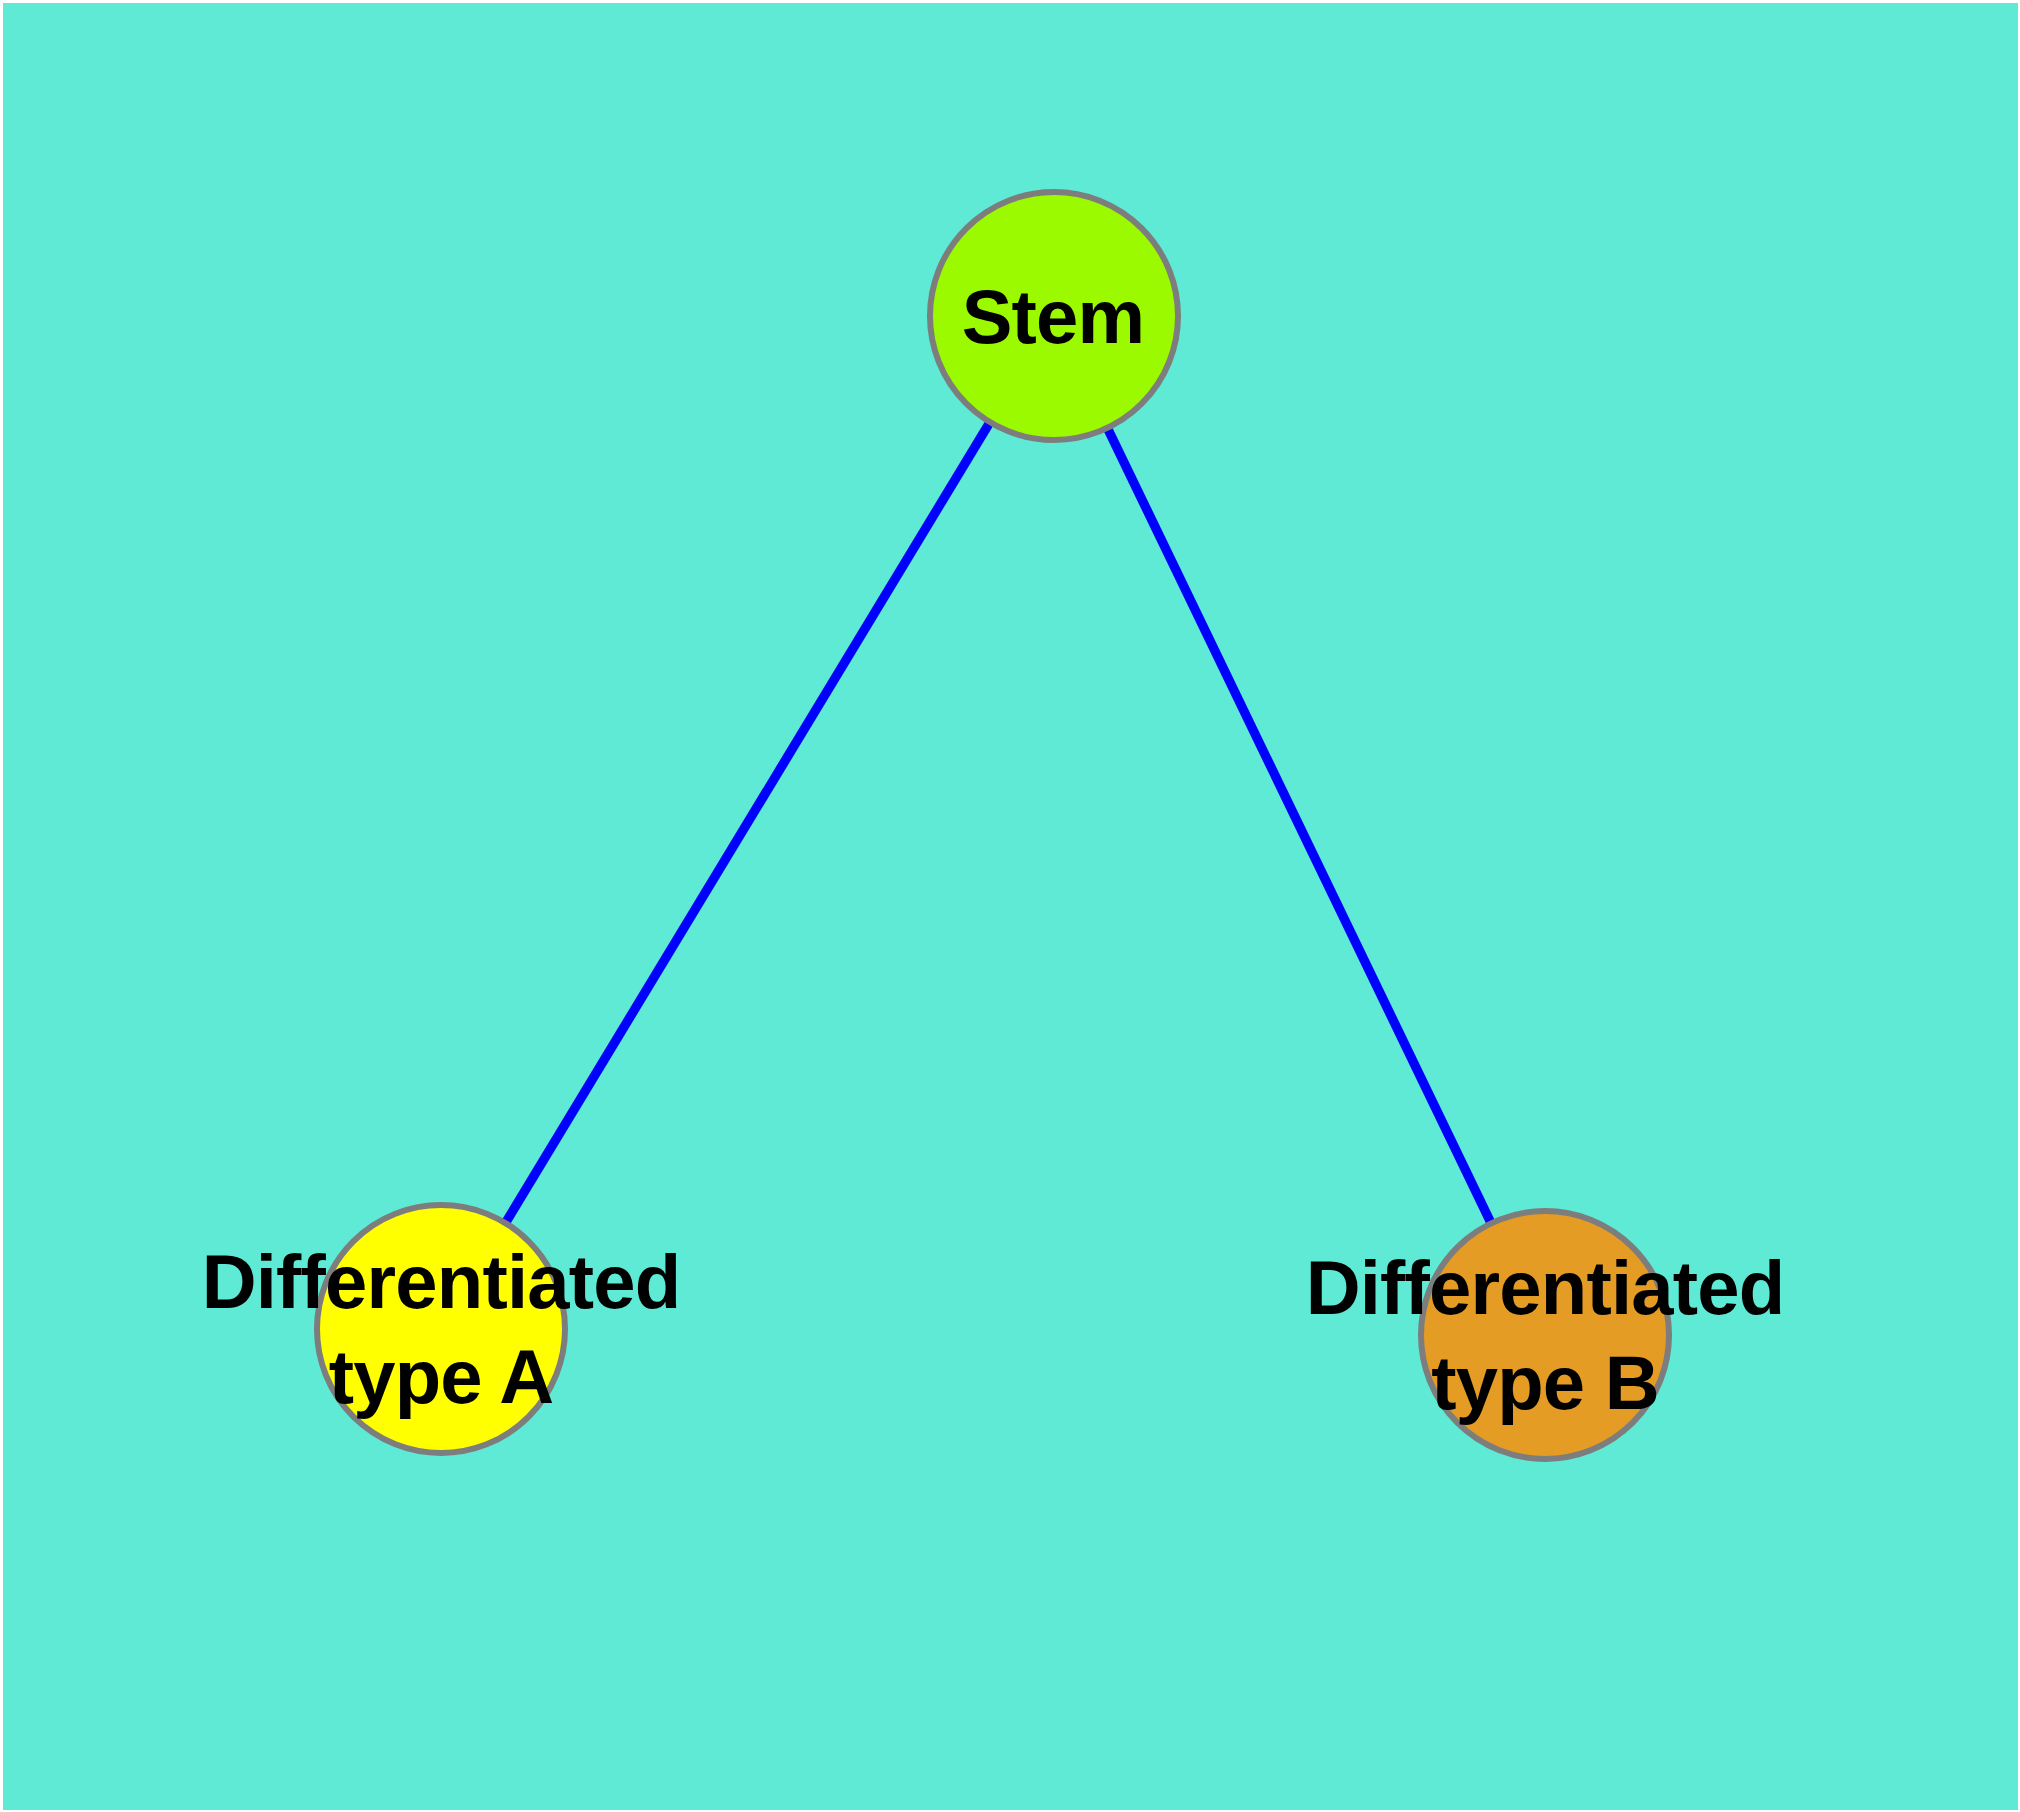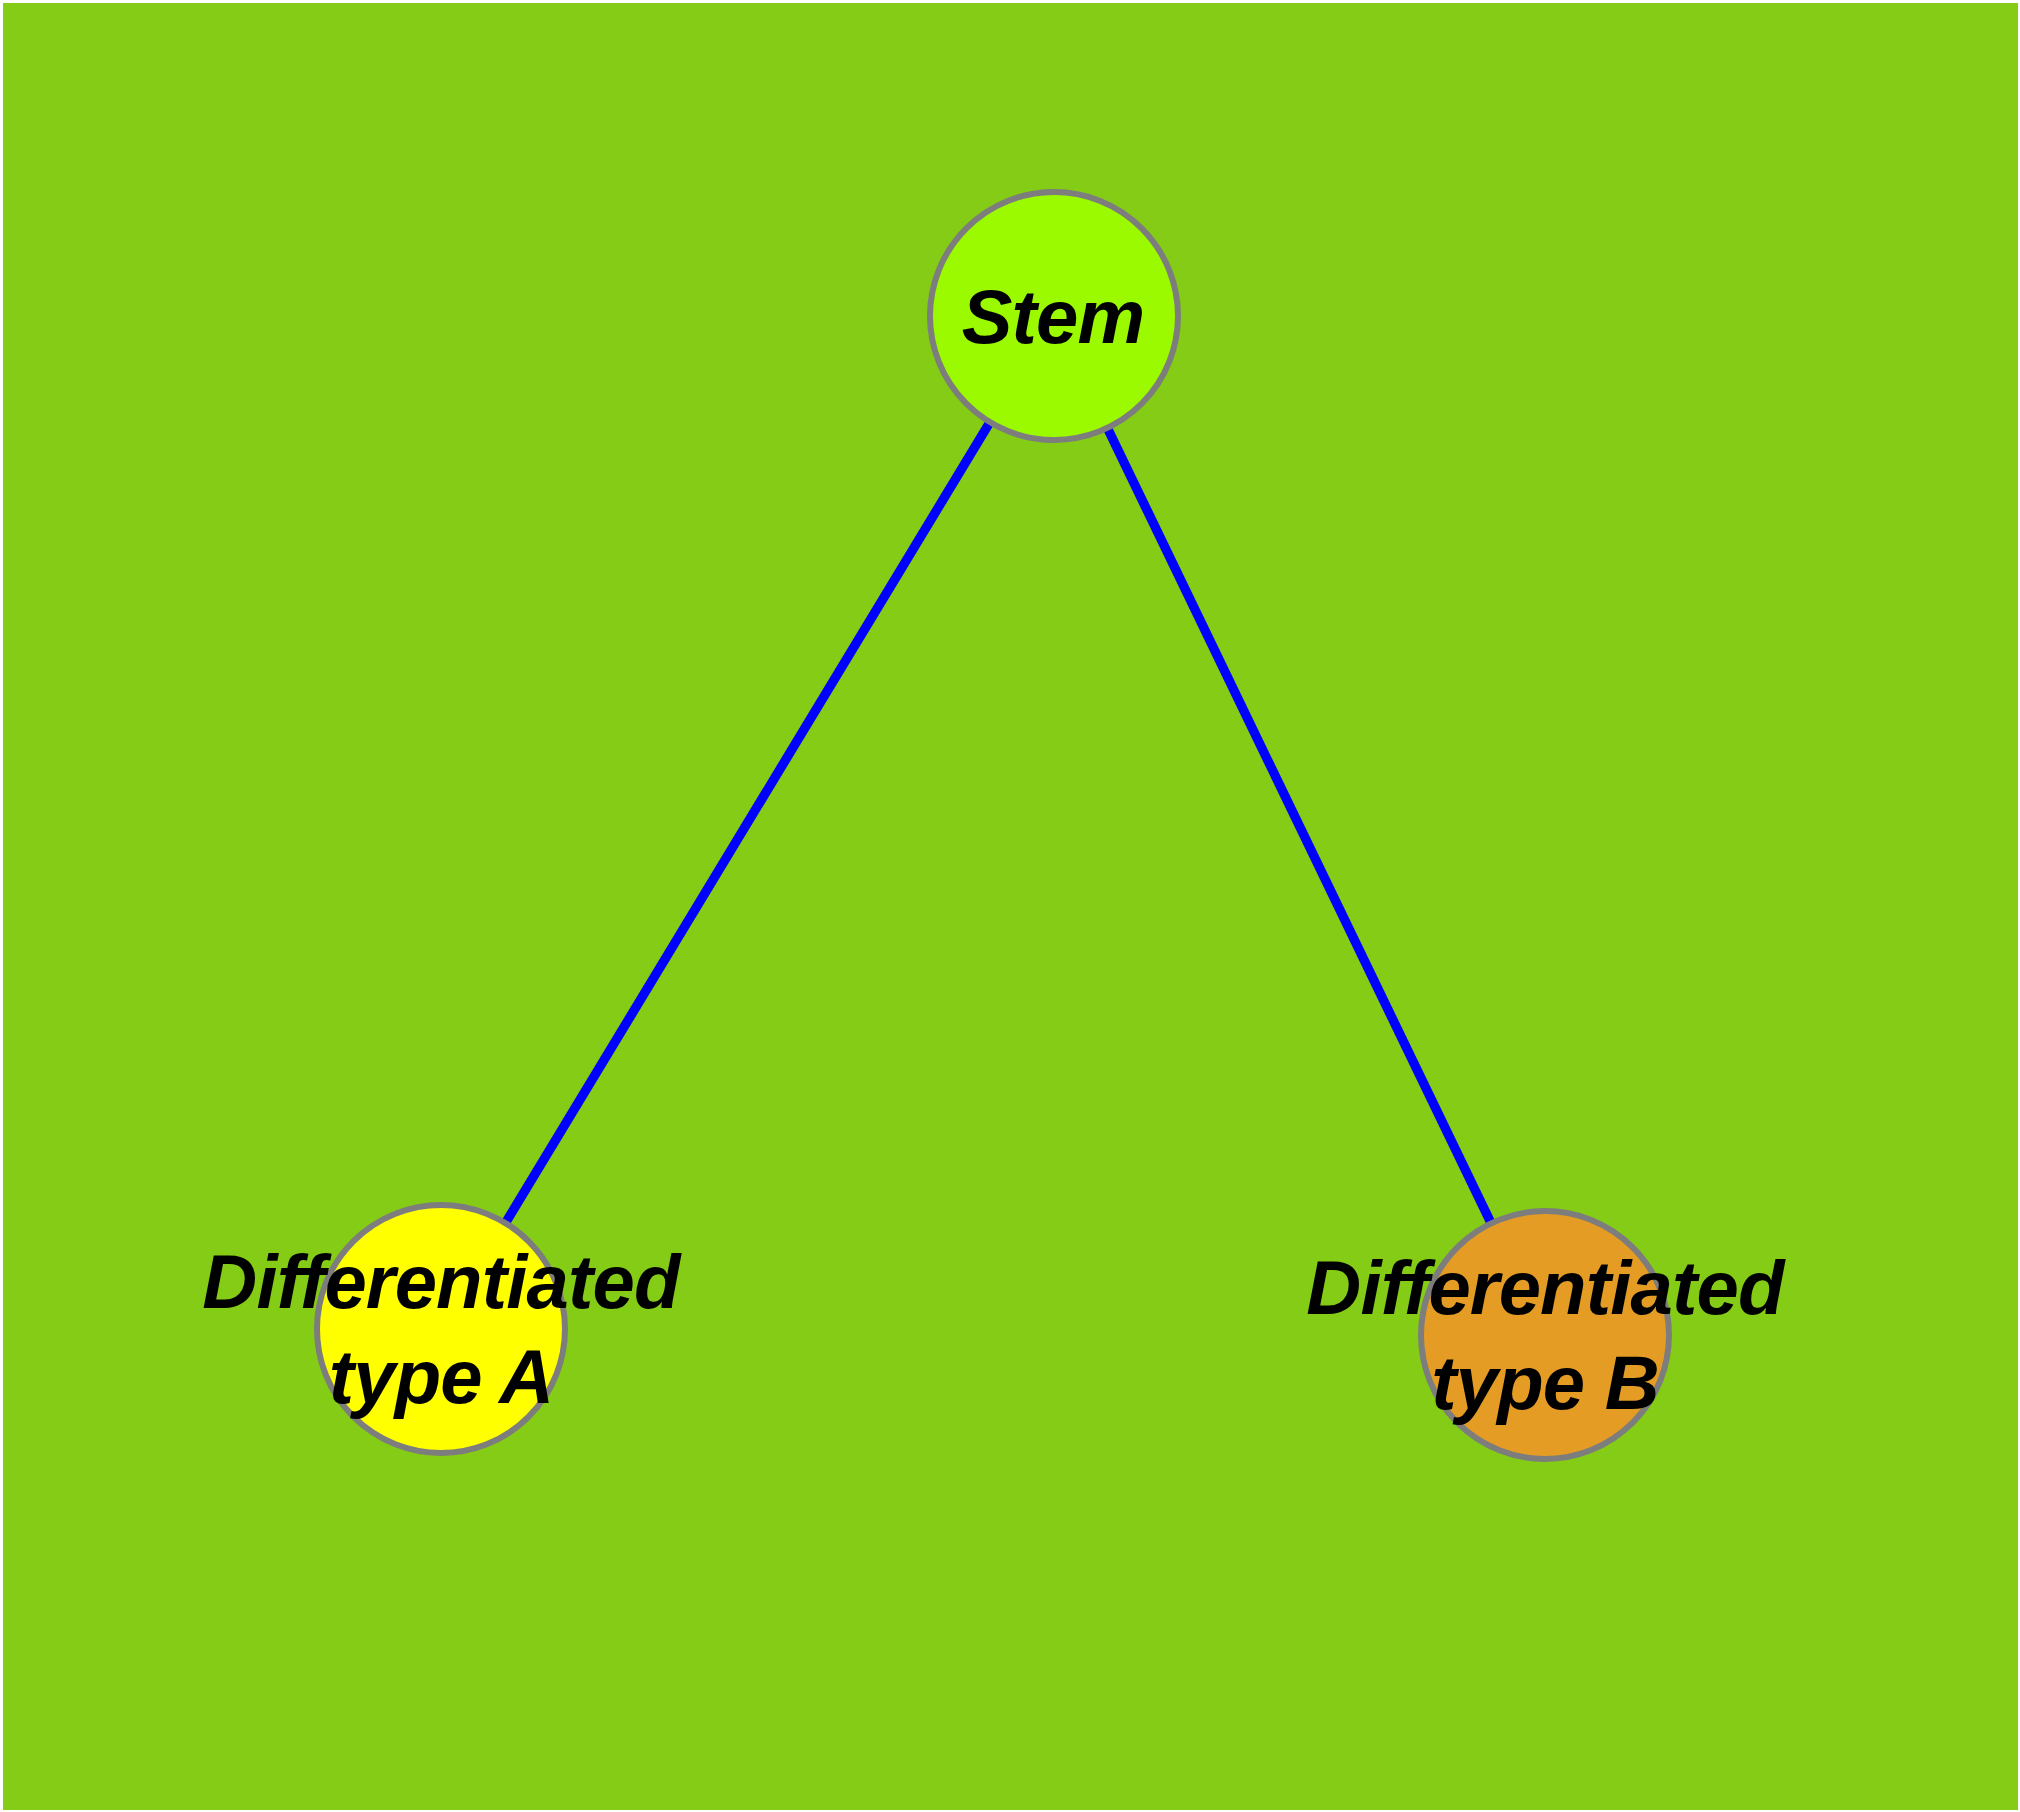--- a/index.html
+++ b/index.html
@@ -44,21 +44,21 @@
     letter-spacing: -0.8px;
     color: #000000;
   }
   .label-stem { left: 703px;  top: 266px;  height: 95px; }
   .label-a    { left: 91px;  top: 1231px; height: 190px; }
   .label-b    { left: 1195px; top: 1237px; height: 190px; }
 </style>
 </head>
 <body>
 
-<div class="canvas" style="background-color: #84cc16; font-style: italic;">
+<div class="canvas" style="background-color: #5eead4;">
 
   <svg class="edges-layer" viewBox="0 0 2378 2132" xmlns="http://www.w3.org/2000/svg">
     <line x1="1240" y1="370" x2="517" y2="1565" stroke-width="11" style="stroke: rgb(0, 0, 255);"></line>
     <line x1="1240" y1="370" x2="1820" y2="1572" stroke-width="11" style="stroke: rgb(0, 0, 255);"></line>
   </svg>
 
   <div class="node node-stem" style="background-color: rgb(155, 250, 0); border-color: rgb(125, 125, 125);"></div>
 
   <div class="node node-a" style="background-color: rgb(255, 255, 0); border-color: rgb(125, 125, 125);"></div>
 

